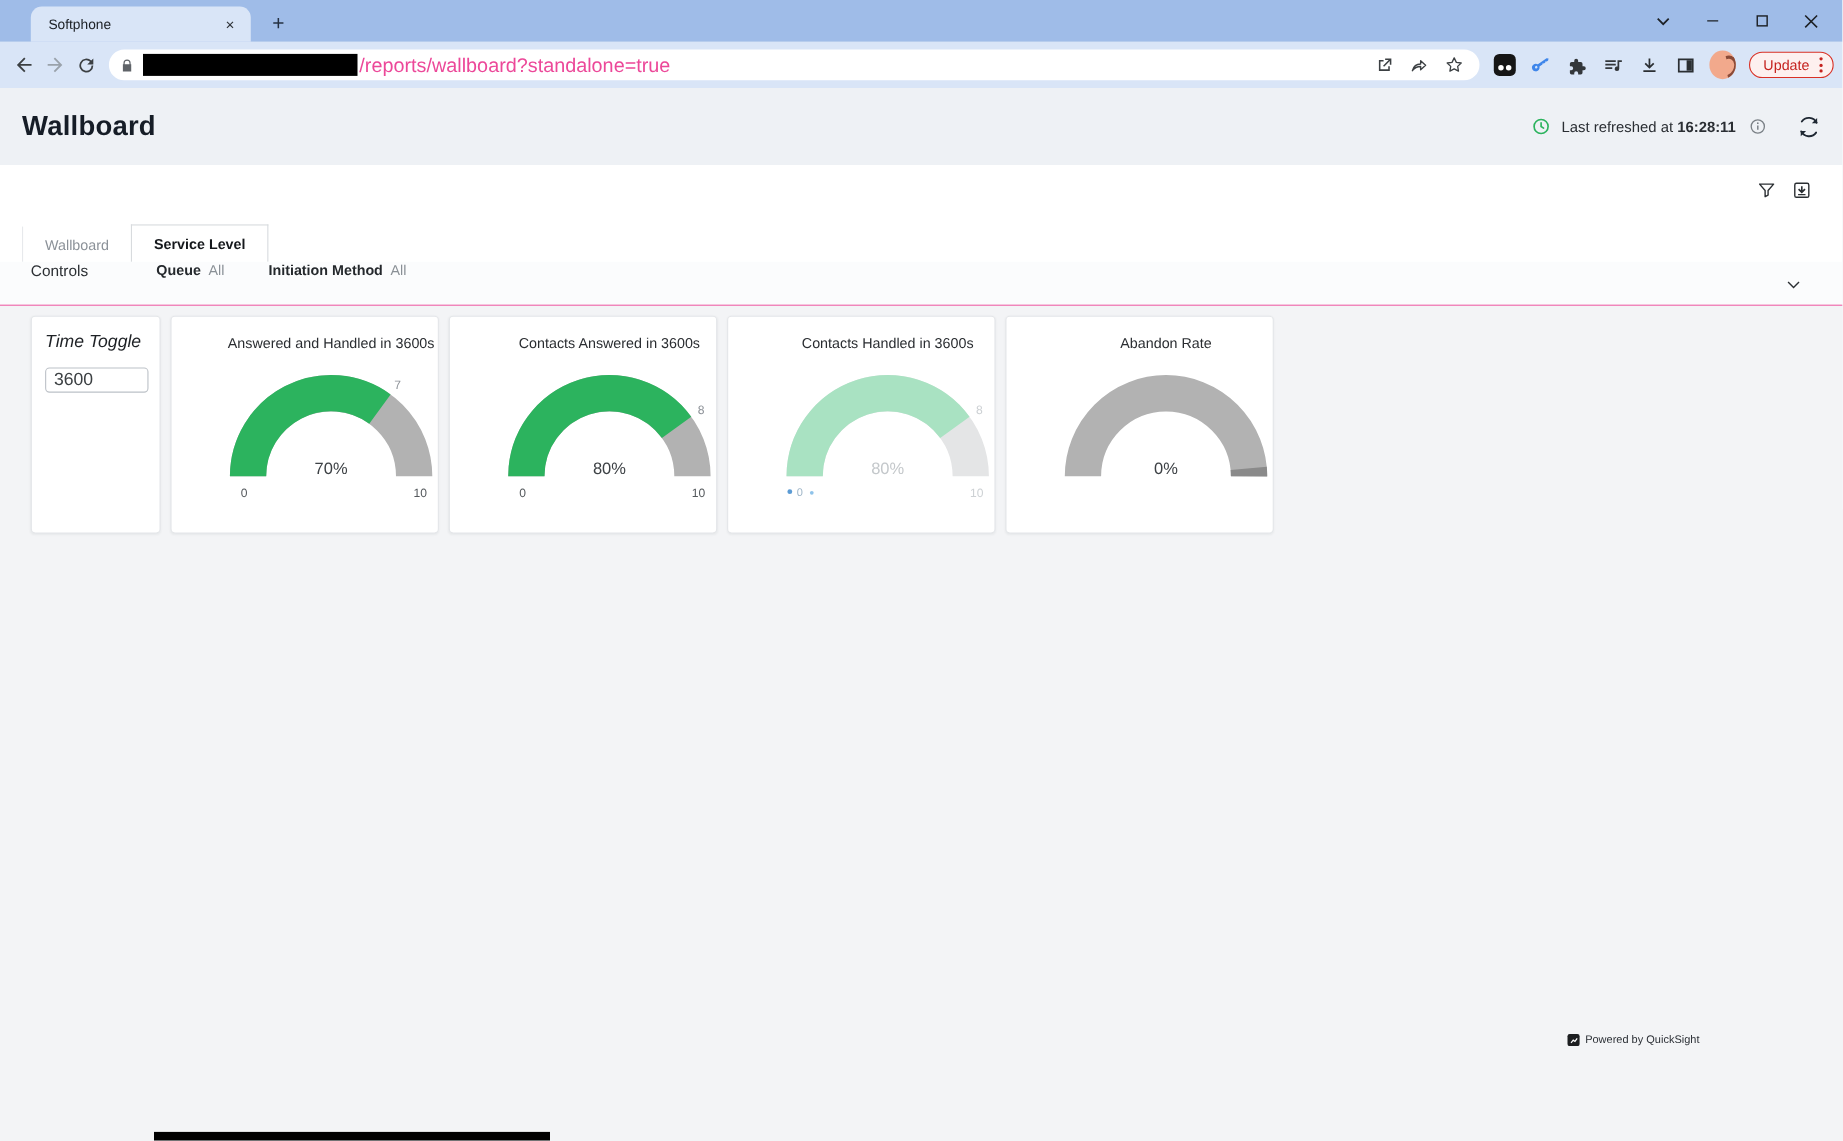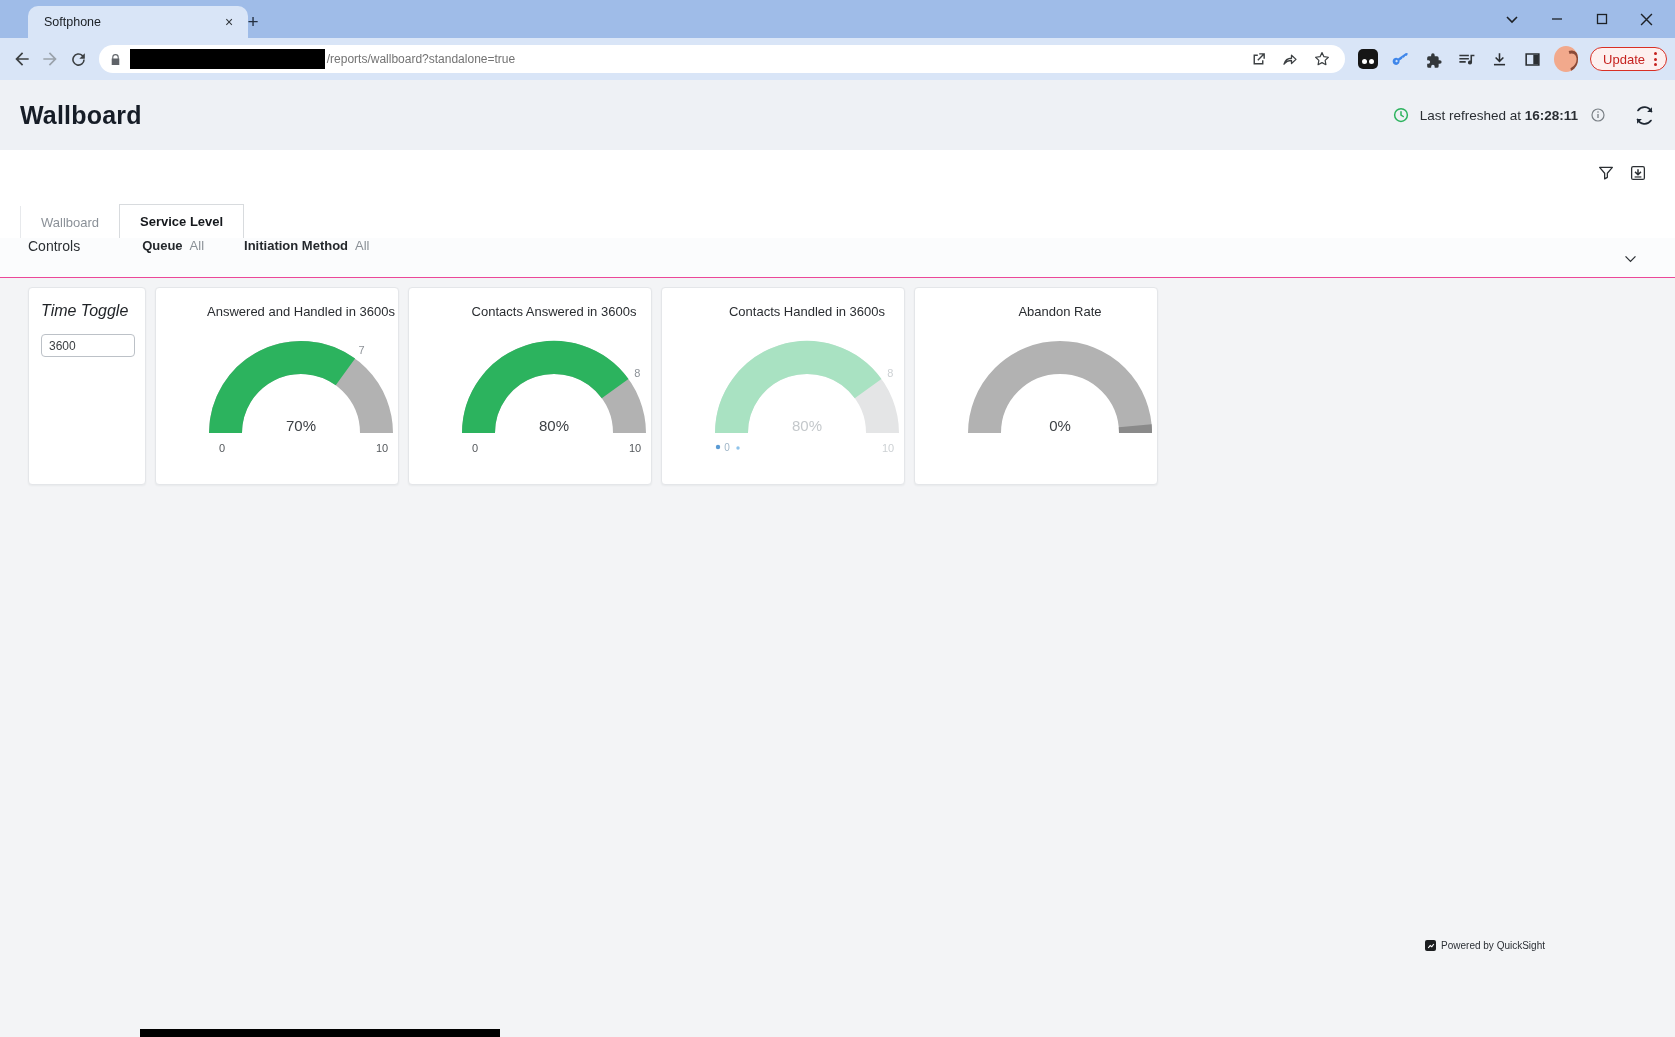--- a/index.html
+++ b/index.html
@@ -1,33 +1,33 @@
 <!DOCTYPE html>
 <html><head>
 <meta charset="utf-8">
 <style>
   * { margin:0; padding:0; box-sizing:border-box; }
   html,body { width:1675px; height:1037px; overflow:hidden; font-family:"Liberation Sans", sans-serif; }
   .screen { width:1675px; height:1037px; position:relative; background:#eef1f5; display:flex; flex-direction:column; }
 
   
   .titlebar { height:38px; background:#9fbce8; position:relative; flex:none; }
-  .tab { position:absolute; left:28px; top:6px; width:220px; height:32px; background:#d9e5f7; border-radius:10px 10px 0 0; display:flex; align-items:center; padding:0 10px 0 16px; }
+  .tab { position:absolute; left:28px; top:6px; width:200px; height:32px; background:#d9e5f7; border-radius:10px 10px 0 0; display:flex; align-items:center; padding:0 10px 0 16px; }
   .tab-title { font-size:12.5px; color:#1b1f24; flex:1; white-space:nowrap; overflow:hidden; }
   .tab-close { width:18px; height:18px; border-radius:50%; display:flex; align-items:center; justify-content:center; font-size:14px; color:#30353a; cursor:pointer; }
   .newtab-btn { position:absolute; left:240px; top:9px; width:26px; height:26px; display:flex; align-items:center; justify-content:center; font-size:19px; color:#243041; border-radius:50%; }
   .win-controls { position:absolute; right:6px; top:0; height:38px; display:flex; }
   .win-btn { width:45px; height:38px; display:flex; align-items:center; justify-content:center; color:#1d2126; font-size:14px; }
   .win-btn svg { display:block; }
 
   .toolbar { height:42px; background:#d9e5f7; display:flex; align-items:center; padding:0 8px; position:relative; flex:none; }
   .nav-ico { width:28px; height:28px; display:flex; align-items:center; justify-content:center; margin:0 1px; border-radius:50%; }
   .urlbar { height:28px; background:#ffffff; border-radius:14px; flex:none; width:1246px; margin-left:6px; display:flex; align-items:center; padding:0 10px; }
   .url-redacted { width:195px; height:20px; background:#000; margin:0 2px 0 8px; flex:none; }
-  .url-text { font-size:12px; color:#737373; white-space:nowrap; flex:1; }
+  .url-text { font-size:18px; color:#ec4899; white-space:nowrap; flex:1; }
   .urlbar-actions { display:flex; align-items:center; gap:14px; margin-right:4px; }
   .ext-row { display:flex; align-items:center; gap:11px; margin-left:12px; }
   .ext-ico { width:22px; height:22px; display:flex; align-items:center; justify-content:center; }
   .dark-ext { width:20px; height:20px; background:#161616; border-radius:5px; position:relative; }
   .dark-ext i { position:absolute; width:5px; height:5px; background:#fff; border-radius:50%; top:10px; }
   .dark-ext i.d1{ left:4px; } .dark-ext i.d2{ left:11px; }
   .avatar { width:26px; height:26px; border-radius:50%; background:#f2a98c; margin-left:10px; position:relative; overflow:hidden; }
   .avatar::after { content:""; position:absolute; left:7px; top:4px; width:12px; height:16px; border-radius:50%; border:3.5px solid #8a4a38; border-left-color:transparent; border-bottom-color:transparent; transform:rotate(30deg); }
   .update-pill { margin-left:12px; height:24px; border:1.5px solid #d93025; border-radius:13px; background:#fdf0ef; display:flex; align-items:center; padding:0 6px 0 12px; gap:6px; }
   .update-pill span { color:#c5221f; font-size:13px; }
@@ -55,21 +55,21 @@
   .ctl-filter { display:flex; align-items:baseline; gap:7px; margin-right:40px; }
   .ctl-name { font-size:13px; font-weight:700; color:#24282c; }
   .ctl-val { font-size:13px; color:#8a9096; }
   .controls-chevron { position:absolute; right:36px; top:12px; }
 
   .canvas { flex:1; background:#f3f4f6; position:relative; padding:9px 0 0 28px; }
   .cards-row { display:flex; gap:9px; align-items:stretch; }
   .card { background:#fff; border:1px solid #e4e6e9; border-radius:4px; box-shadow:0 1px 2px rgba(20,30,40,.05); height:198px;padding-left:48px; }
   .tt-card { width:118px; padding:14px 12px; }
   .tt-title { font-size:16px; color:#1e2125;font-style:italic; }
-  .tt-input { margin-top:14px; width:94px; height:23px; border:1px solid #bcc1c7; border-radius:4px; font-size:12px; color:#3c4043; padding:0 7px; font-family:"Liberation Sans", sans-serif; }
+  .tt-input { margin-top:14px; width:94px; height:23px; border:1px solid #bcc1c7; border-radius:4px; font-size:16px; color:#3c4043; padding:0 7px; font-family:"Liberation Sans", sans-serif; }
   .gauge-card { width:244px; display:flex; flex-direction:column; align-items:center; }
   .gauge-title { margin-top:16px; font-size:13px; color:#2a2d31; }
   .gauge-card svg { margin-top:6px; display:block; }
 
   .powered { position:absolute; right:130px; bottom:86px; display:flex; align-items:center; gap:5px;text-align:center; }
   .powered-logo { width:11px; height:11px; background:#1c1e20; border-radius:2px; display:flex; align-items:center; justify-content:center; }
   .powered-text { font-size:10px; color:#2c3036; }
   .redaction-bar { position:absolute; left:140px; bottom:0; width:360px; height:8px; background:#000; }
 </style>
 </head>

